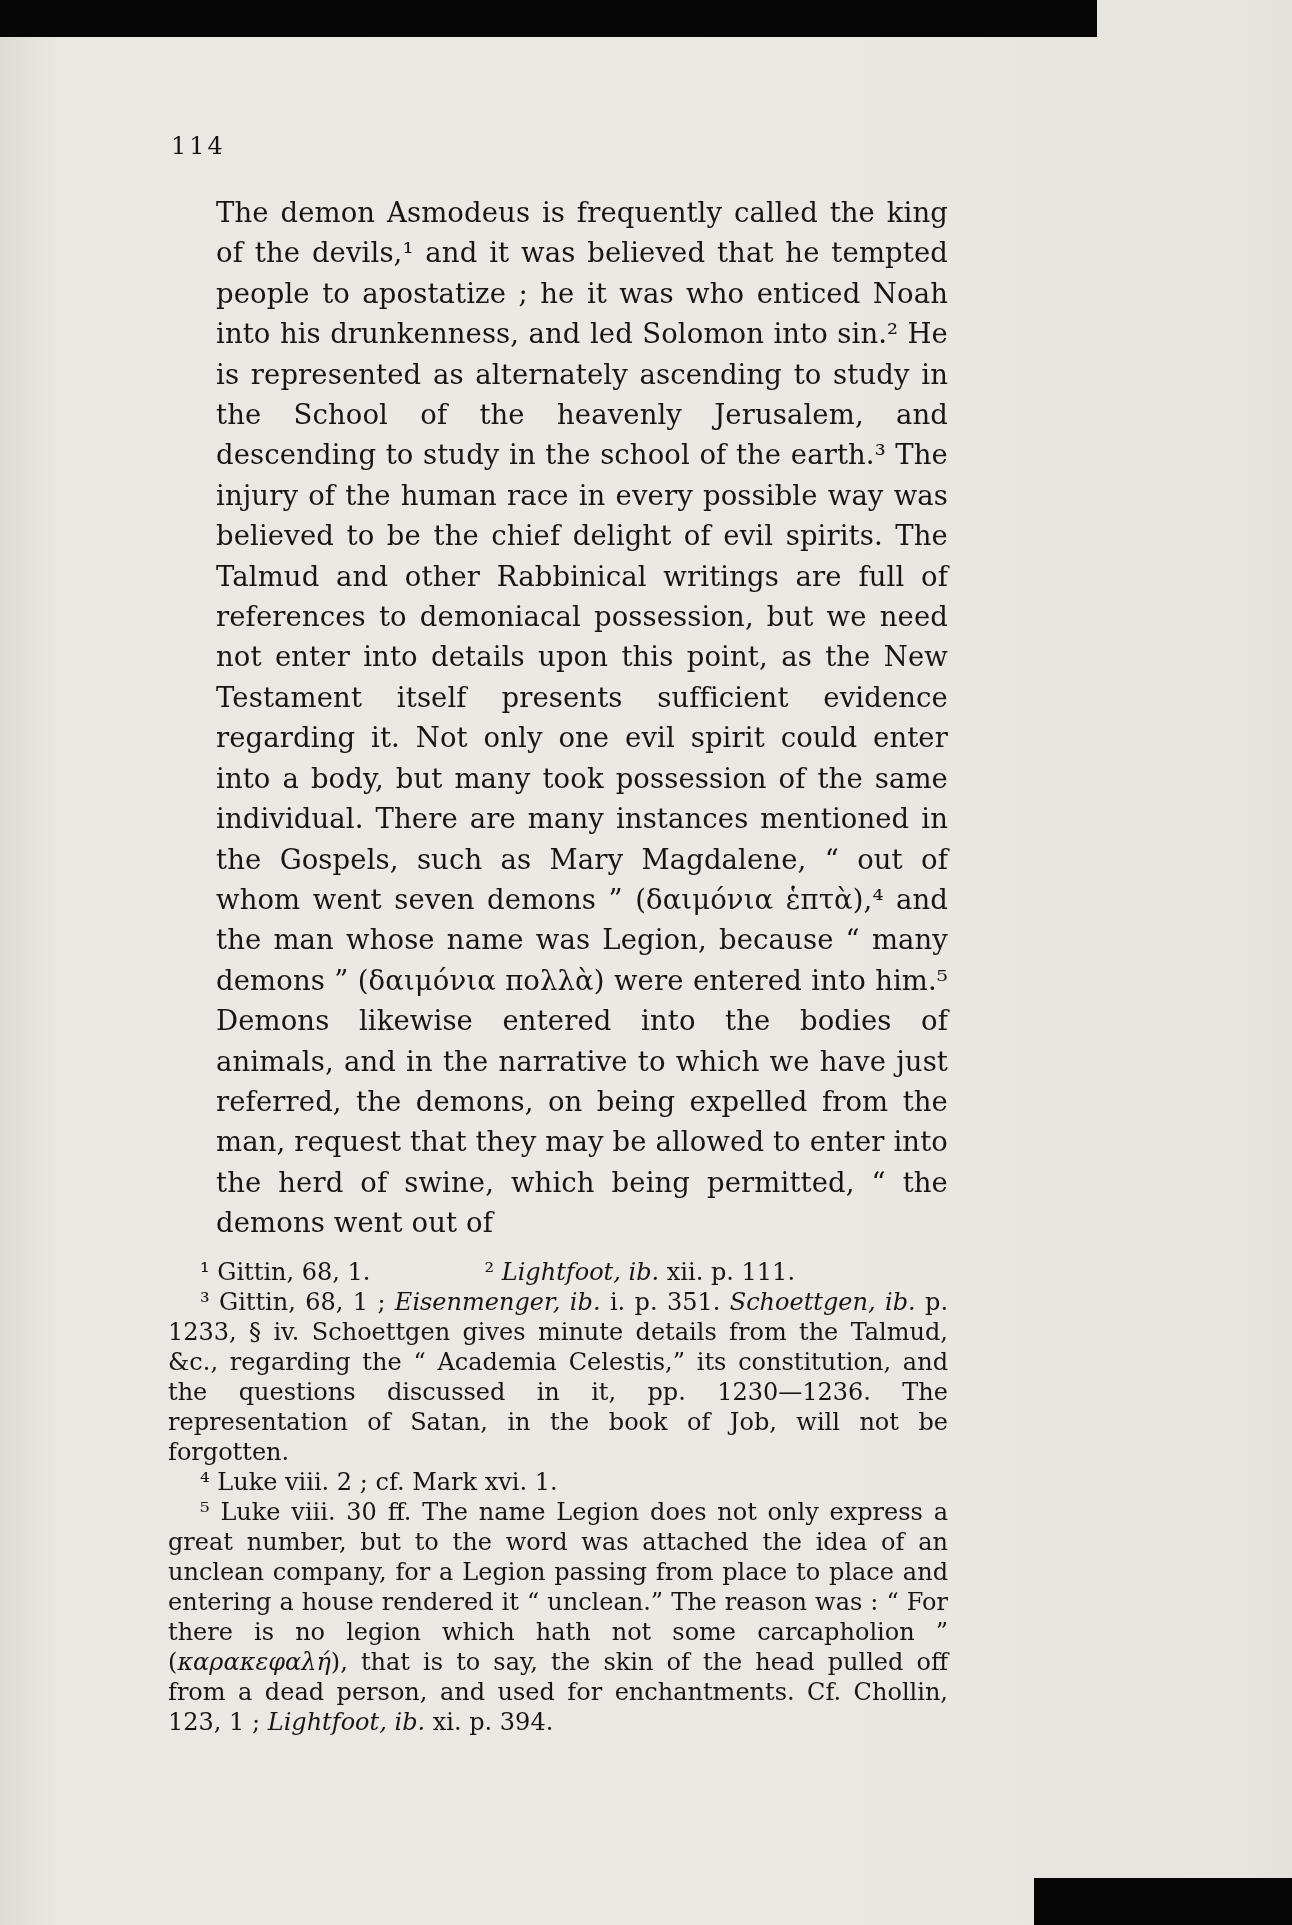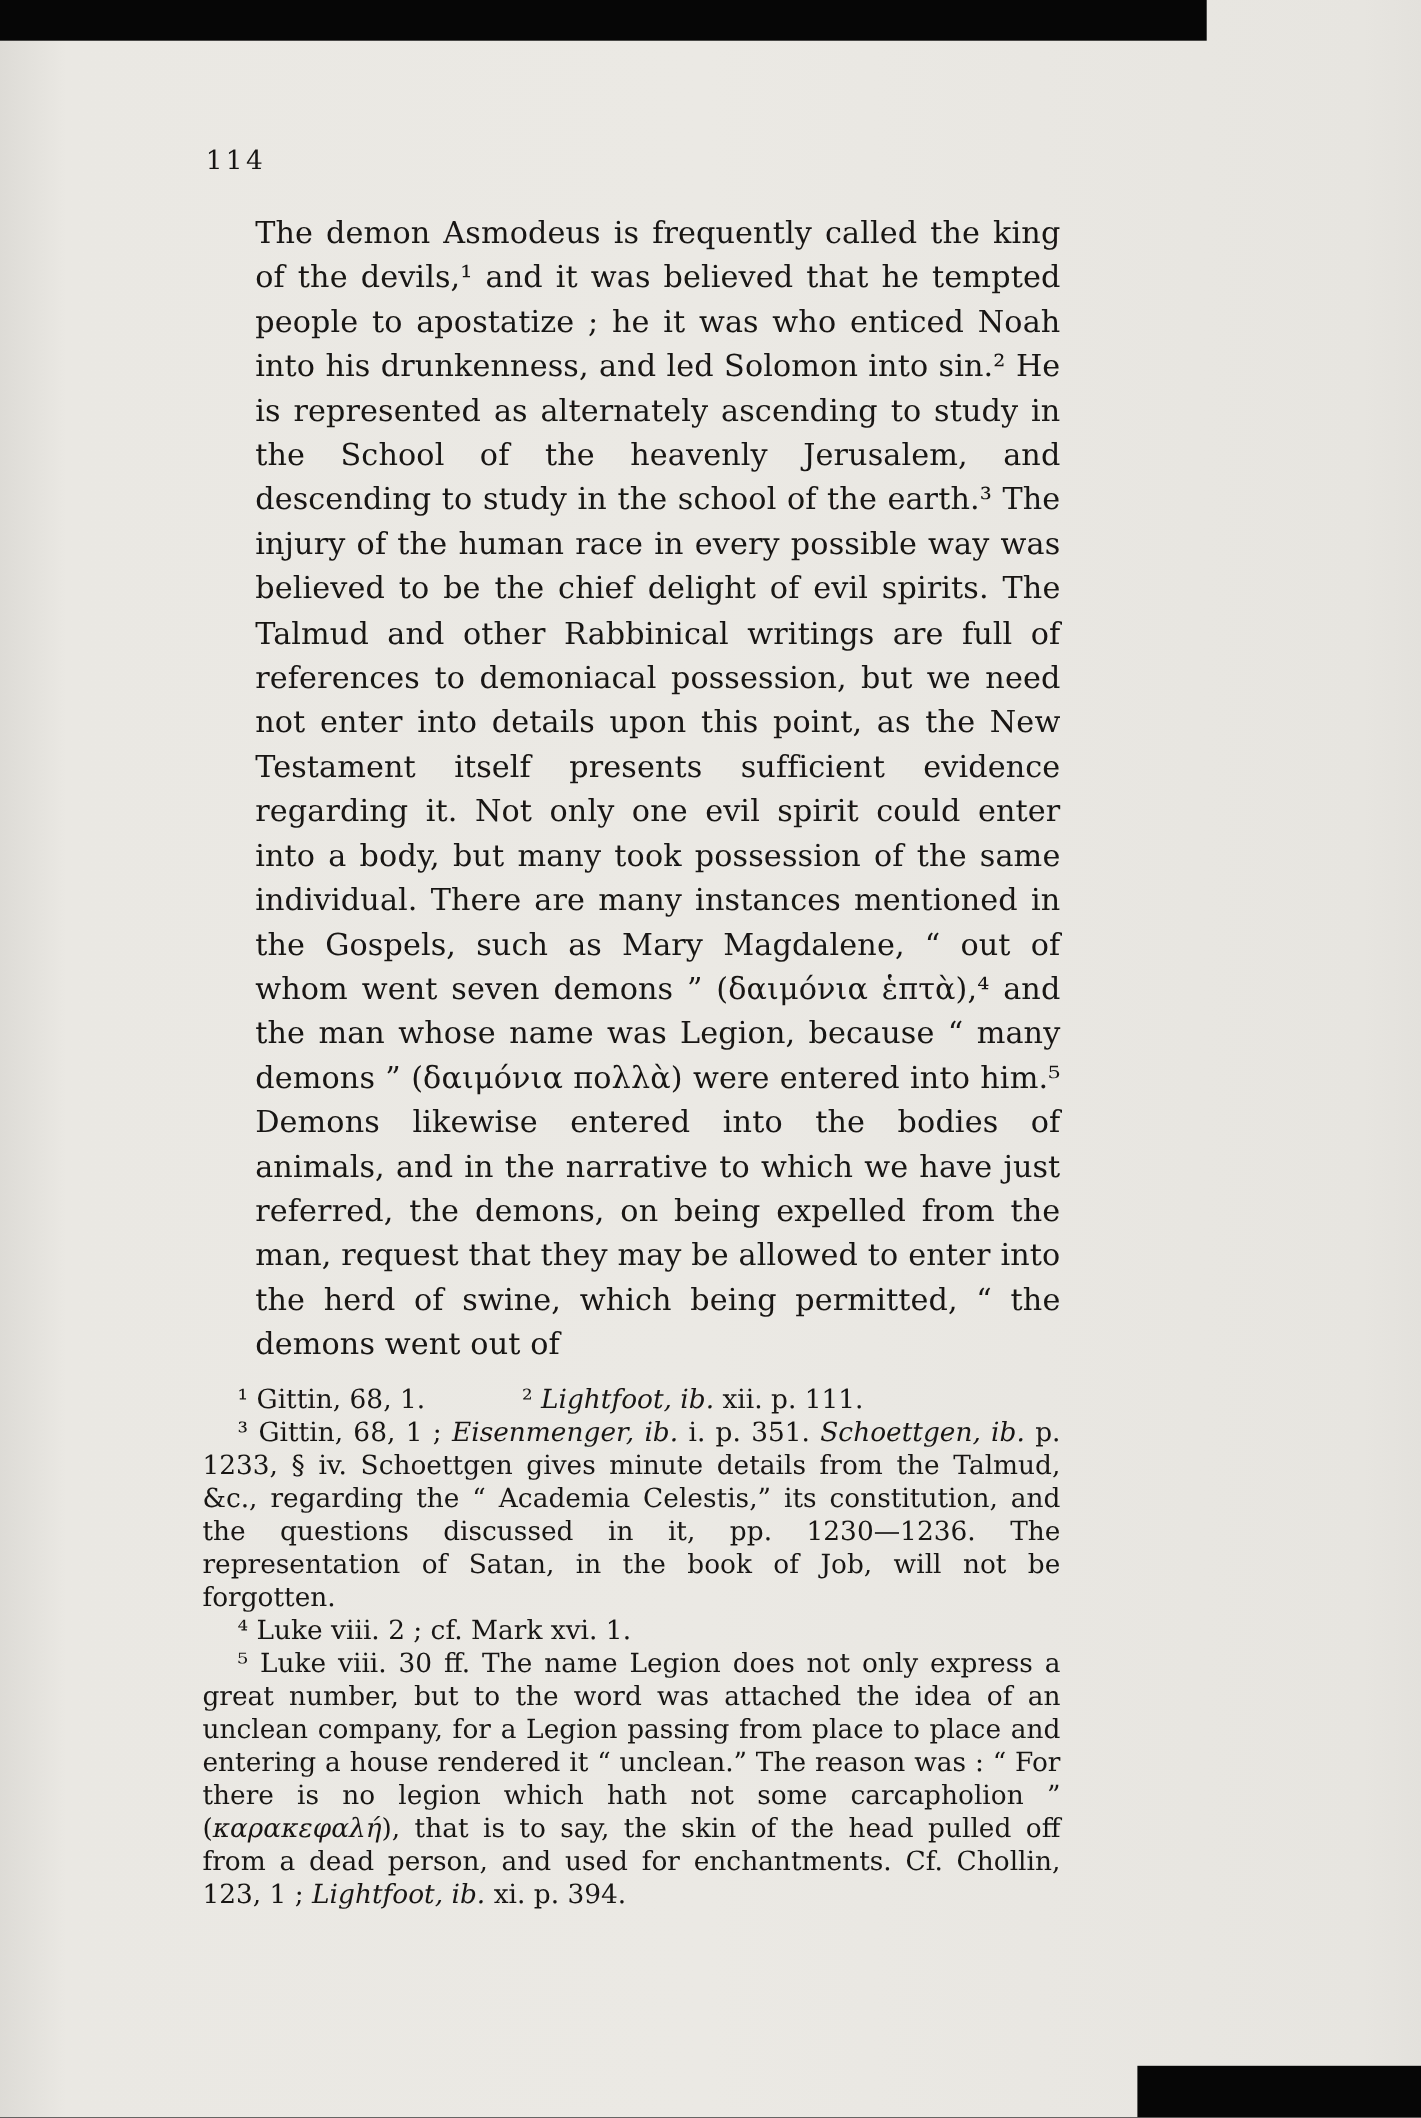--- a/index.html
+++ b/index.html
@@ -19,21 +19,21 @@
     width: 1097px; height: 37px;
     background: #060606;
   }
   .artifact-bottom {
     position: absolute; left: 1034px; top: 1878px;
     width: 258px; height: 47px;
     background: #060606;
   }
   .text-column {
     position: absolute;
-    left: 184px; top: 130px;
+    left: 168px; top: 130px;
     width: 780px;
   }
   .page-header {
     position: relative;
     height: 34px;
     margin-bottom: 28px;
   }
   .page-number {
     position: absolute; left: 3px; top: 2px;
     font-size: 24px;
@@ -54,21 +54,21 @@
     margin-left: 48px;
   }
   .footnotes {
     margin-top: 14px;
     font-size: 24px;
     line-height: 30px;
     text-align: justify;
   }
   .fn-row { display: flex; }
   .fn-first { margin-left: 32px; white-space: nowrap; }
-  .fn-second { margin-left: 88px; white-space: nowrap; }
+  .fn-second { margin-left: 114px; white-space: nowrap; }
   .fn-para { text-indent: 32px; }
   .it { font-style: italic; }
 </style>
 </head>
 <body>
 
 <div class="scan-page">
 
   <div class="artifact-top"></div>
 

